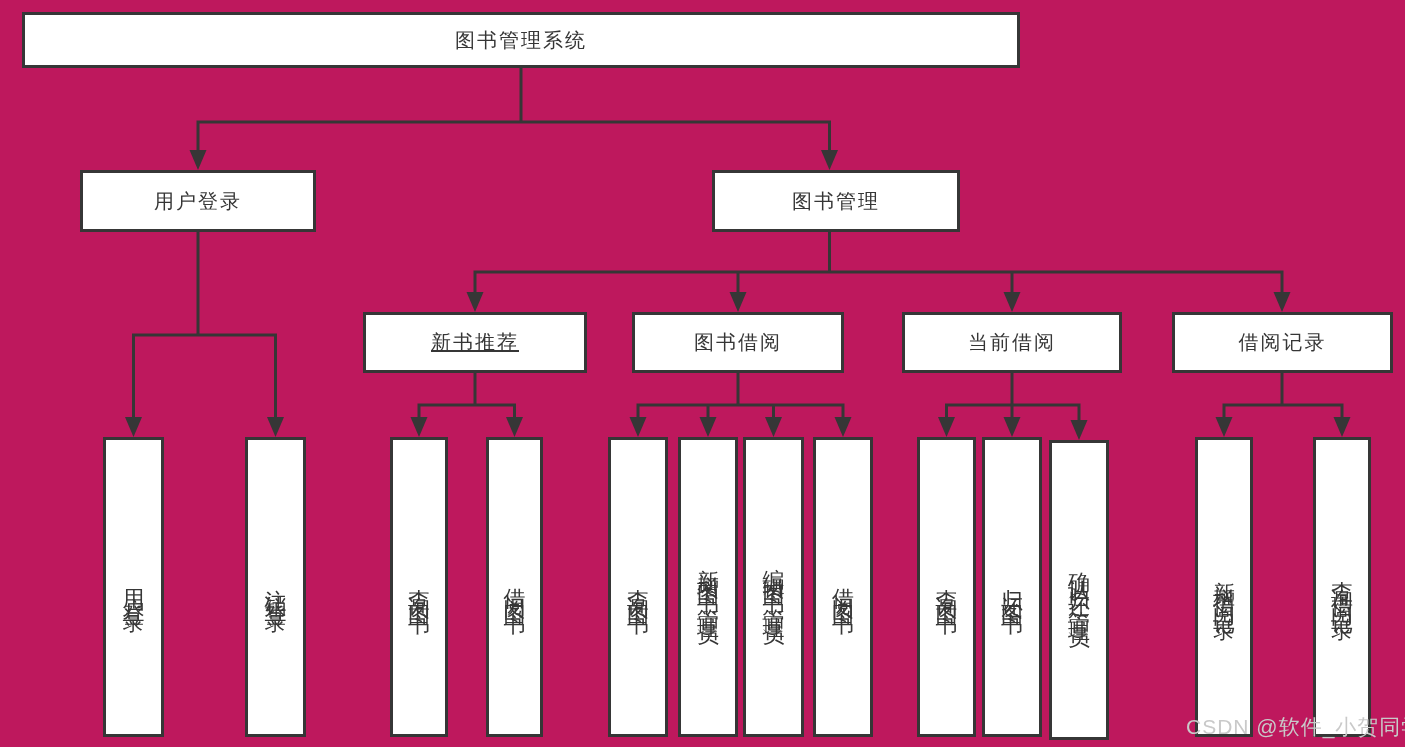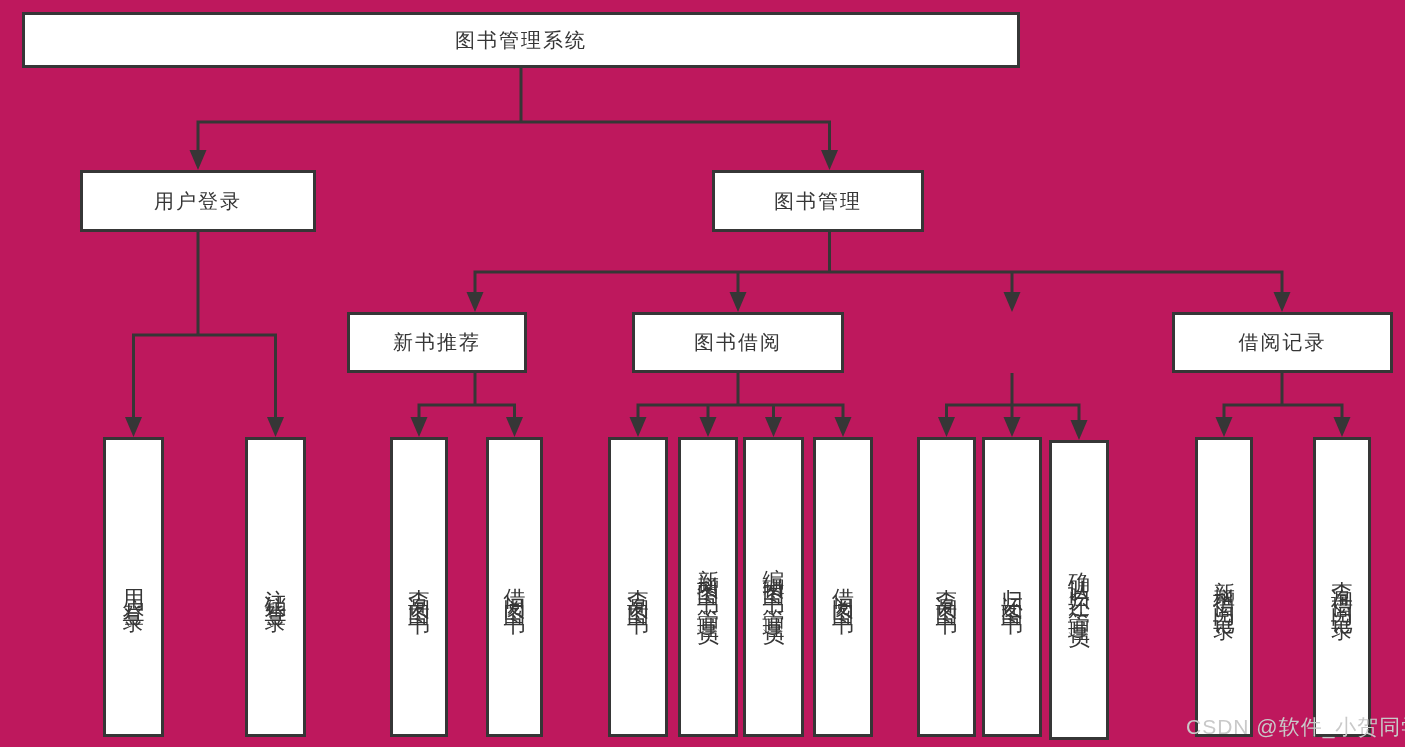--- a/index.html
+++ b/index.html
@@ -98,29 +98,32 @@
     </g>
   </svg>
 
   <div class="hbox" style="left:22px; top:12px; width:998px; height:56px;">
     <span>图书管理系统</span>
   </div>
 
   <div class="hbox" style="left:80px; top:170px; width:236px; height:62px;">
     <span>用户登录</span>
   </div>
-  <div class="hbox" style="left:712px; top:170px; width:212px; height:62px;">
+  <div class="hbox" style="left:712px; top:170px; width:248px; height:62px;">
     <span>图书管理</span>
   </div>
 
-  <div class="hbox" style="left:347px; top:312px; width:180px; height:61px;">
+  <div class="hbox" style="left:363px; top:312px; width:224px; height:61px;text-decoration:underline;">
     <span>新书推荐</span>
   </div>
   <div class="hbox" style="left:632px; top:312px; width:212px; height:61px;">
     <span>图书借阅</span>
+  </div>
+  <div class="hbox" style="left:902px; top:312px; width:220px; height:61px;">
+    <span>当前借阅</span>
   </div>
   <div class="hbox" style="left:1172px; top:312px; width:221px; height:61px;">
     <span>借阅记录</span>
   </div>
 
   <div class="vbox" style="left:103px; top:437px; width:61px; height:300px;">
     <span class="vtext">用户登录</span>
   </div>
   <div class="vbox" style="left:245px; top:437px; width:61px; height:300px;">
     <span class="vtext">注销登录</span>

